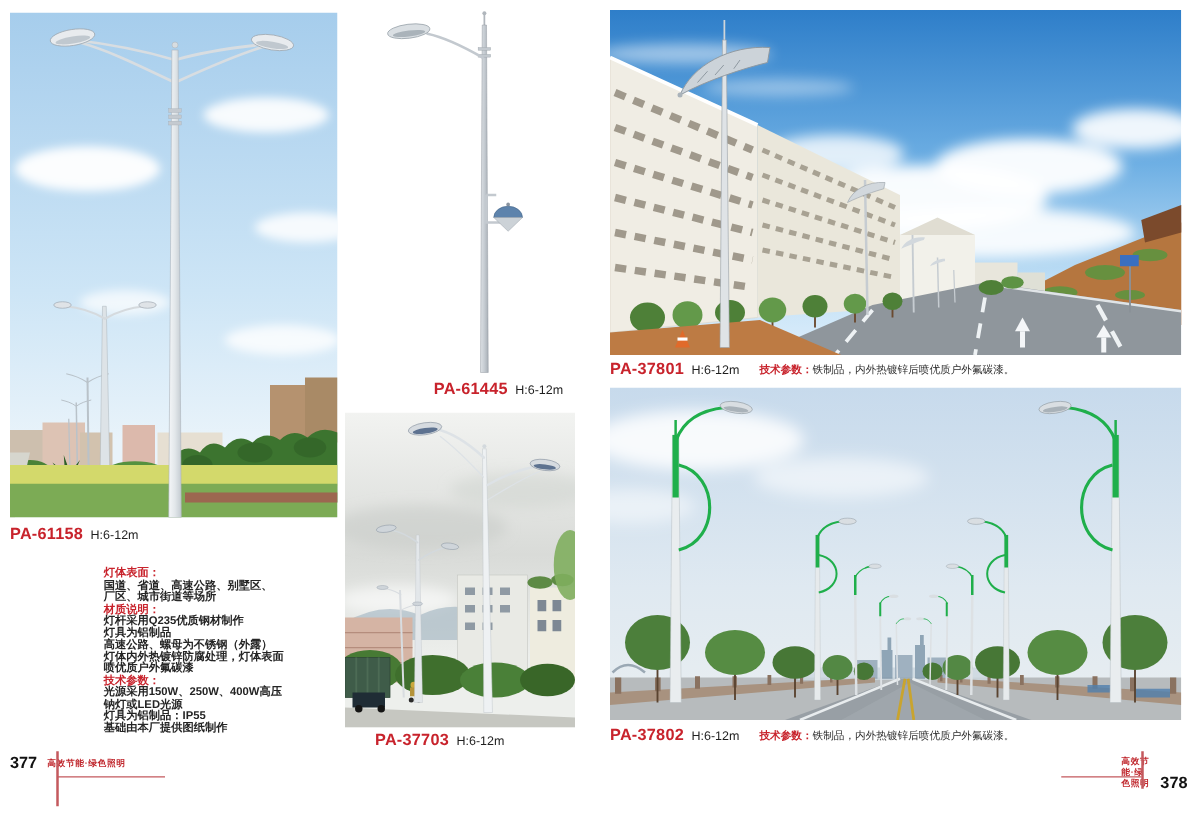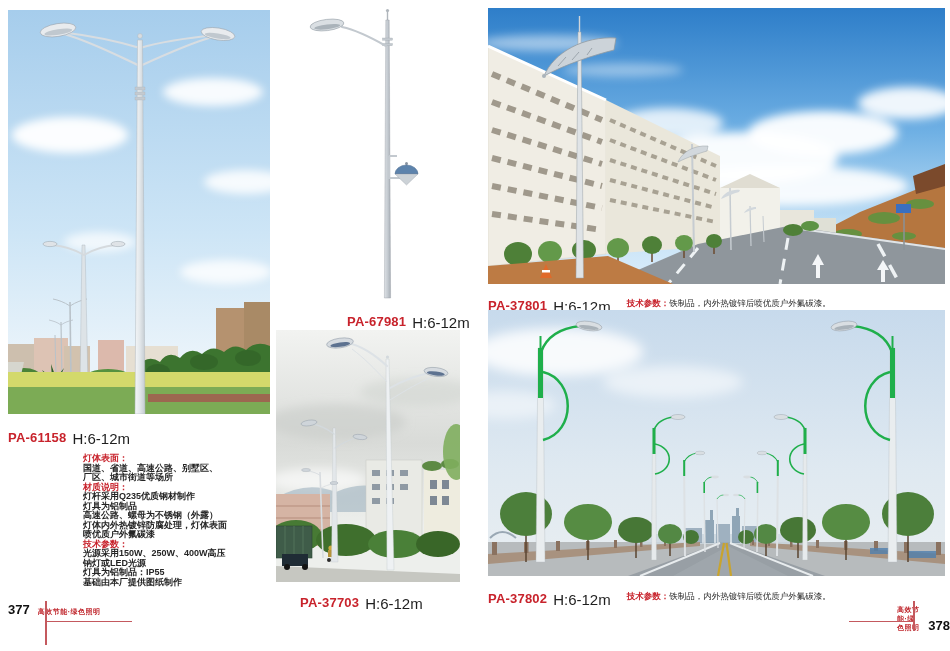--- a/index.html
+++ b/index.html
@@ -1,21 +1,21 @@
 <!DOCTYPE html>
 <html><head>
 <meta charset="utf-8">
 <style>
   html,body{margin:0;padding:0;background:#ffffff;}
   .page{position:relative;width:950px;height:651px;background:#ffffff;overflow:hidden;
         font-family:"Liberation Sans","DejaVu Sans",sans-serif;}
   .photo{position:absolute;display:block;}
-  .code-line{position:absolute;white-space:nowrap;display:flex;align-items:flex-start;gap:6px;margin-top:11px;}
+  .code-line{position:absolute;white-space:nowrap;display:flex;align-items:flex-end;gap:6px;}
   .code{font-size:13px;font-weight:bold;color:#c8232c;letter-spacing:.2px;}
-  .height{font-size:15px;color:#1f1f1f;}
+  .height{font-size:10px;color:#1f1f1f;}
   .tech{margin-left:10px;font-size:8.5px;}
   .tech .t-label{color:#c8232c;font-weight:bold;}
   .tech .t-note{color:#2b2b2b;}
   .spec{position:absolute;left:83px;top:454px;width:180px;font-size:9px;line-height:9.5px;
         color:#252525;font-weight:bold;}
   .spec .h{color:#c8232c;}
   .footer{position:absolute;display:flex;align-items:flex-end;}
   .pageno{font-size:13px;font-weight:bold;color:#111;line-height:13px;}
   .slogan{font-size:7px;font-weight:bold;color:#c0272d;line-height:9px;letter-spacing:.5px;padding-top:2px;}
   .vrule{position:absolute;width:1.5px;background:#c4595e;}
@@ -148,21 +148,21 @@
         <ellipse cx="27" cy="18.8" rx="13" ry="2.4" fill="#aab3ba"></ellipse>
       </g>
       <path d="M89 148 L97 148 M89 148 L89 170 L112 170" stroke="#c3c9cf" stroke-width="2" fill="none"></path>
       <circle cx="106.5" cy="155.5" r="1.5" fill="#8a94a0"></circle>
       <path d="M95 166 A 11.5 9 0 0 1 118 166 Z" fill="#5d83ac" stroke="#46668a" stroke-width=".5"></path>
       <polygon points="95,166 118,166 106.5,177" fill="#ccd2d7" stroke="#9aa2aa" stroke-width=".4"></polygon>
     </g>
   </svg>
 
   <div class="code-line" style="left:347px;top:303px;">
-    <span class="code">PA-67981</span>
+    <span class="code">PA-61445</span>
     <span class="height">H:6-12m</span>
   </div>
 
   <svg class="photo" style="left:276px;top:330px;" width="184" height="252" viewBox="0 0 184 252">
     <defs>
       <linearGradient id="cSky" x1="0" y1="0" x2="0" y2="1">
         <stop offset="0" stop-color="#f2f3f1"></stop>
           <stop offset=".45" stop-color="#d9dbd8"></stop>
         <stop offset=".78" stop-color="#edefec"></stop>
       </linearGradient>

